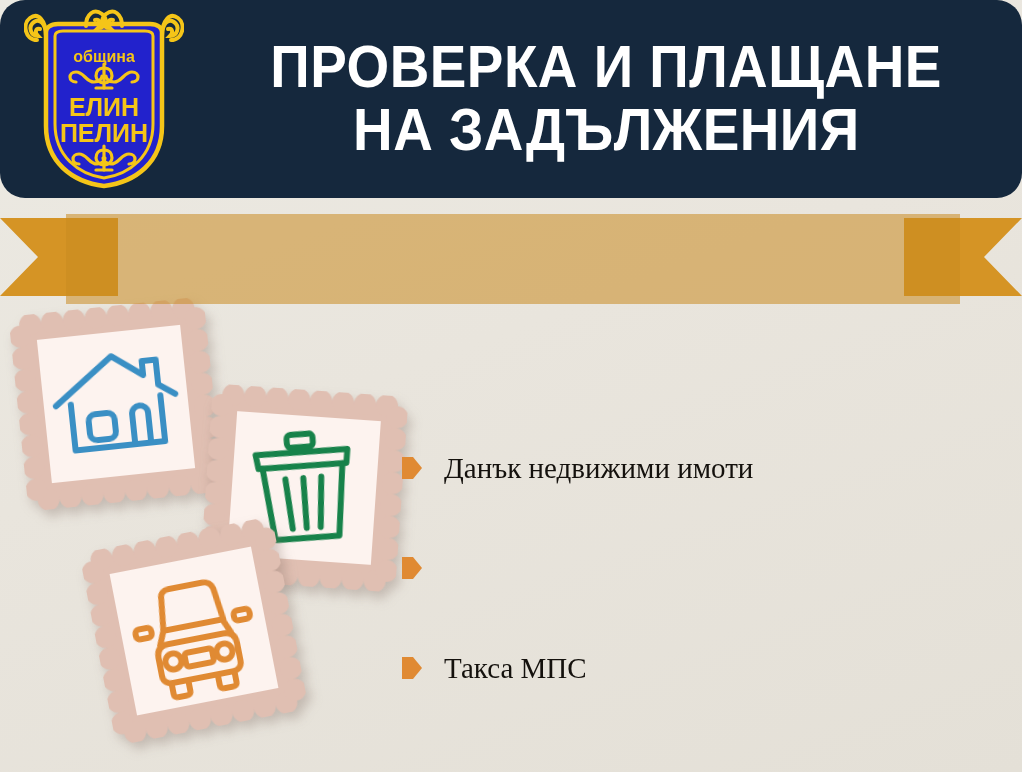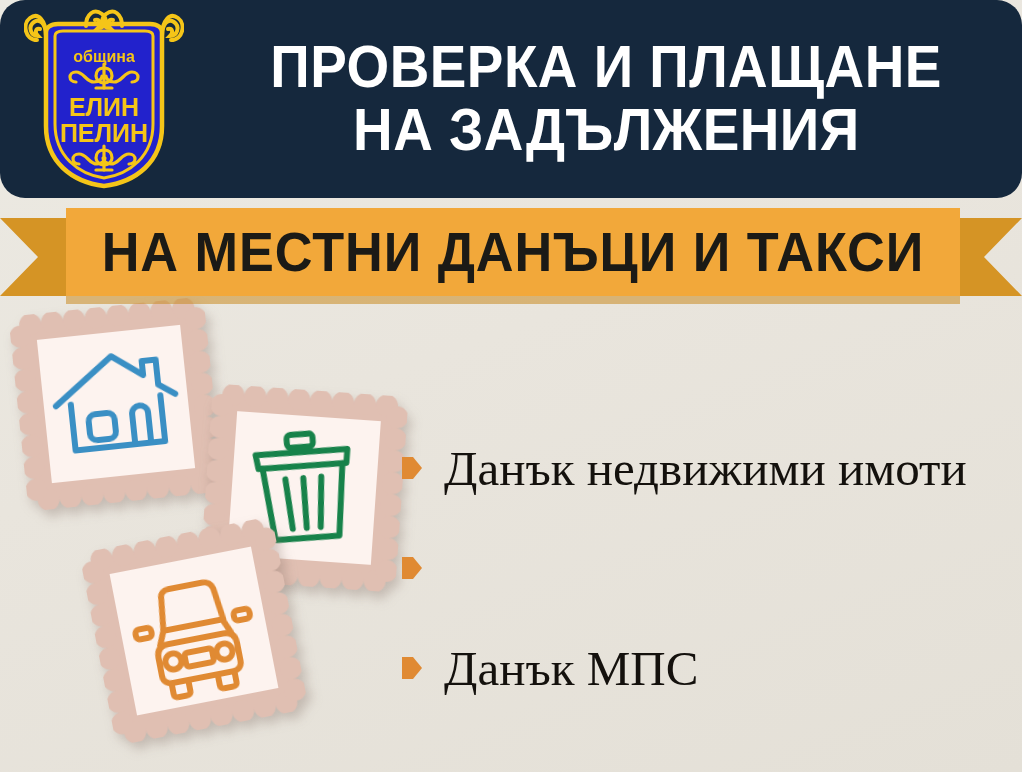--- a/index.html
+++ b/index.html
@@ -104,21 +104,21 @@
     height:100px;
   }
   .bullet-marker{
     width:20px;height:22px;flex:0 0 20px;
     background:#e08a33;
     clip-path:polygon(0 0,11px 0,20px 11px,11px 22px,0 22px);
     margin-right:22px;
   }
   .bullet-label{
     font-family:"Liberation Serif", serif;
-    font-size:49px;
+    font-size:29px;
     color:#14110d;
     line-height:1;
     white-space:nowrap;
   }
 </style>
 </head>
 <body>
 
 <div id="poster">
 
@@ -171,23 +171,20 @@
     <div class="title-wrap">
       <div class="title-line">ПРОВЕРКА И ПЛАЩАНЕ</div>
       <div class="title-line">НА ЗАДЪЛЖЕНИЯ</div>
     </div>
   </div>
 
   <div class="ribbon">
     <div class="ribbon-tail left"></div>
     <div class="ribbon-tail right"></div>
     <div class="ribbon-shadow"></div>
-    <div class="ribbon-main">
-      <span class="ribbon-text">НА МЕСТНИ ДАНЪЦИ И ТАКСИ</span>
-    </div>
   </div>
 
   <div class="stamps">
 
     <div class="stamp house">
       <svg viewBox="0 0 196 196" xmlns="http://www.w3.org/2000/svg">
         <defs>
           <pattern id="scallopH" width="196" height="196"></pattern>
         </defs>
 
@@ -353,17 +350,17 @@
   <div class="bullets">
     <div class="bullet-row">
       <span class="bullet-marker"></span>
       <span class="bullet-label">Данък недвижими имоти</span>
     </div>
     <div class="bullet-row">
       <span class="bullet-marker"></span>
     </div>
     <div class="bullet-row">
       <span class="bullet-marker"></span>
-      <span class="bullet-label">Данък МПС</span>
+      <span class="bullet-label">Такса МПС</span>
     </div>
   </div>
 
 </div>
 
 </body></html>

